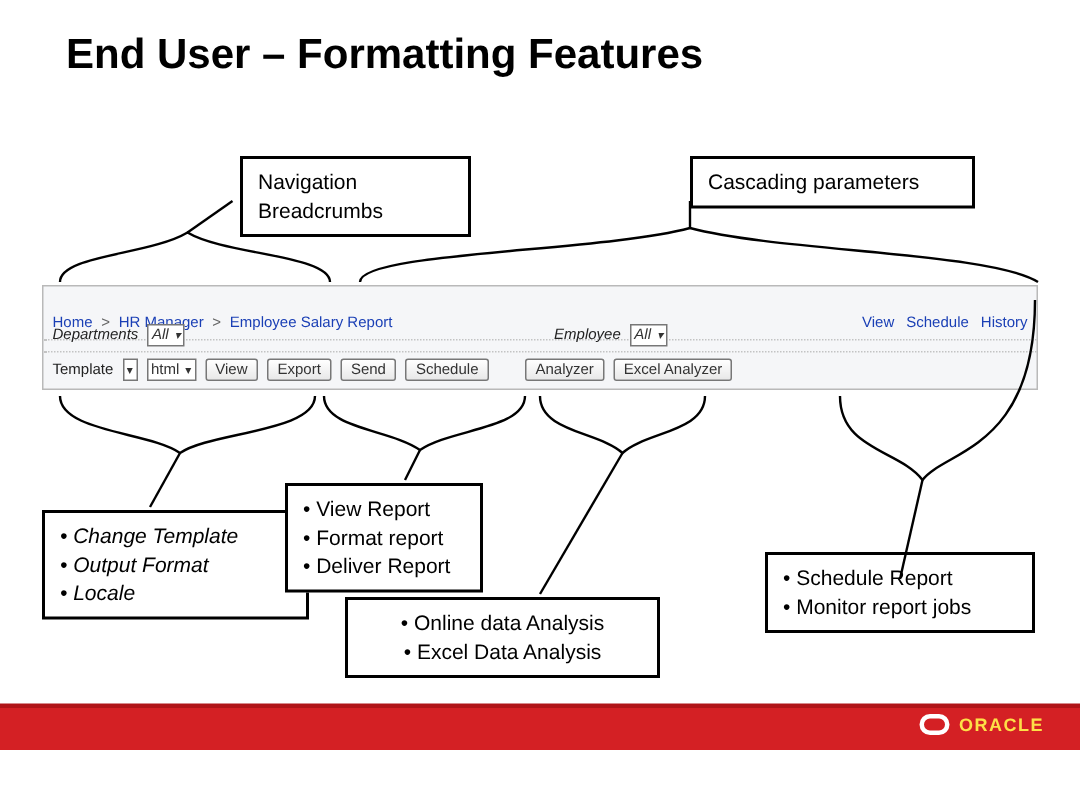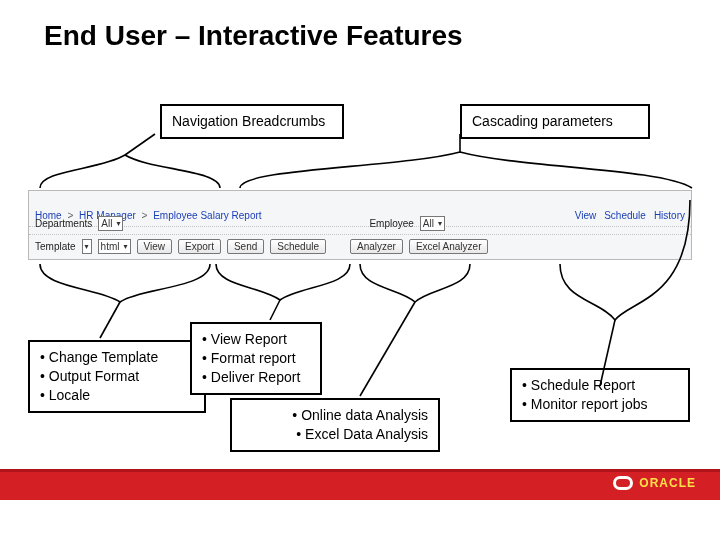--- a/index.html
+++ b/index.html
@@ -3,56 +3,56 @@
 <meta charset="utf-8">
 <style>
   * { box-sizing: border-box; margin: 0; padding: 0; }
   html, body { width: 720px; height: 540px; font-family: Arial, Helvetica, sans-serif; background: #fff; overflow: hidden; }
   .slide { position: relative; width: 720px; height: 540px; }
   .title { position: absolute; left: 44px; top: 20px; font-size: 28px; font-weight: 700; color: #000; }
   .callout { position: absolute; border: 2px solid #000; background: #fff; padding: 6px 10px; font-size: 14px; line-height: 1.35; }
   .callout ul { list-style: none; }
   .callout li::before { content: "• "; }
   
-  #co-nav { left: 160px; top: 104px; width: 184px; text-align: left; }
+  #co-nav { left: 160px; top: 104px; width: 154px; text-align: left; }
   #co-casc { left: 460px; top: 104px; width: 190px; text-align: left; }
   
   .shot { position: absolute; left: 28px; top: 190px; width: 664px; height: 70px; border: 1px solid #b9b9b9; background: #f5f6f8; font-size: 10px; color: #333; }
   .shot .row { position: absolute; left: 0; right: 0; height: 22px; border-bottom: 1px dotted #c3c3c3; display: flex; align-items: center; padding: 0 6px; gap: 6px; }
   .shot .row1 { top: 14px; }
-  .shot .row2 { top: 22px; }
+  .shot .row2 { top: 22px; font-style: italic; }
   .shot .row3 { top: 44px; border-bottom: none; }
   .bc a { color: #1a3fb5; text-decoration: none; }
   .bc .sep { color: #666; padding: 0 3px; }
   .lnkbar { margin-left: auto; display: flex; gap: 8px; color: #1a3fb5; }
   .sel { font-size: 10px; height: 15px; border: 1px solid #777; background: #fff; padding: 0 2px; display: inline-flex; align-items: center; gap: 4px; }
   .sel .caret { font-size: 8px; color: #333; }
   .btn { font-size: 10px; height: 15px; padding: 0 6px; border: 1px solid #777; background: linear-gradient(#fff,#e8e8e8); border-radius: 2px; display: inline-flex; align-items: center; cursor: default; }
   .lbl { font-size: 10px; color: #222; }
   .gap { flex: 0 0 12px; }
   
-  #co-tmpl { left: 28px;  top: 340px; width: 178px; }
+  #co-tmpl { left: 28px;  top: 340px; width: 178px; font-style: italic; }
   #co-view { left: 190px; top: 322px; width: 132px; }
-  #co-anal { left: 230px; top: 398px; width: 210px; text-align: right; }
+  #co-anal { left: 230px; top: 398px; width: 210px; text-align: center; }
   #co-sched{ left: 510px; top: 368px; width: 180px; }
   
   .footer-red { position: absolute; left: 0; bottom: 40px; width: 720px; height: 28px; background: #d42024; }
   .footer-red::before { content: ""; position: absolute; left: 0; right: 0; top: -3px; height: 3px; background: #b01418; }
   .oracle-logo { position: absolute; right: 24px; bottom: 6px; width: 120px; height: 22px; display: flex; align-items: center; justify-content: flex-end; }
   .oracle-mark { width: 20px; height: 14px; border: 3px solid #fff; border-radius: 9px; margin-right: 6px; }
   .oracle-text { color: #fde047; font-weight: 700; font-size: 12px; letter-spacing: 1px; }
   
   .overlay { position: absolute; left: 0; top: 0; width: 720px; height: 540px; pointer-events: none; }
   .overlay path, .overlay line { stroke: #000; stroke-width: 1.6; fill: none; }
 </style>
 </head>
 <body>
 <div class="slide">
 
-  <div class="title">End User – Interactive Features</div>
+  <div class="title">End User – Formatting Features</div>
 
   <div id="co-nav" class="callout">
     <span>Navigation Breadcrumbs</span>
   </div>
   <div id="co-casc" class="callout">
     <span>Cascading parameters</span>
   </div>
 
   <div class="shot">
     <div class="row row1">

